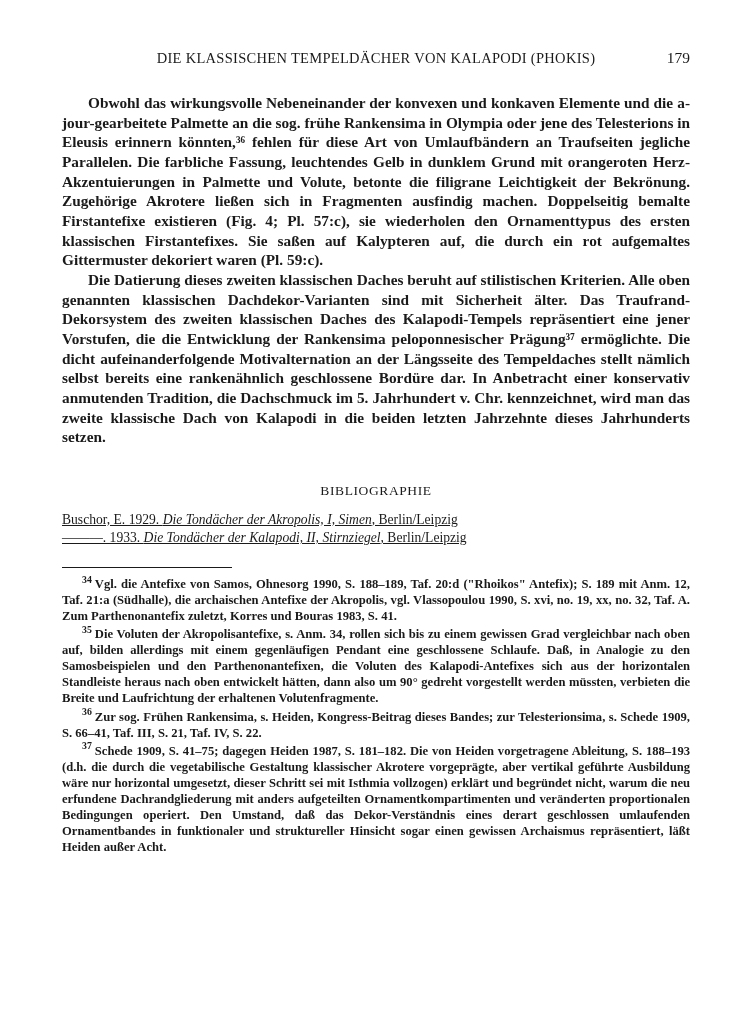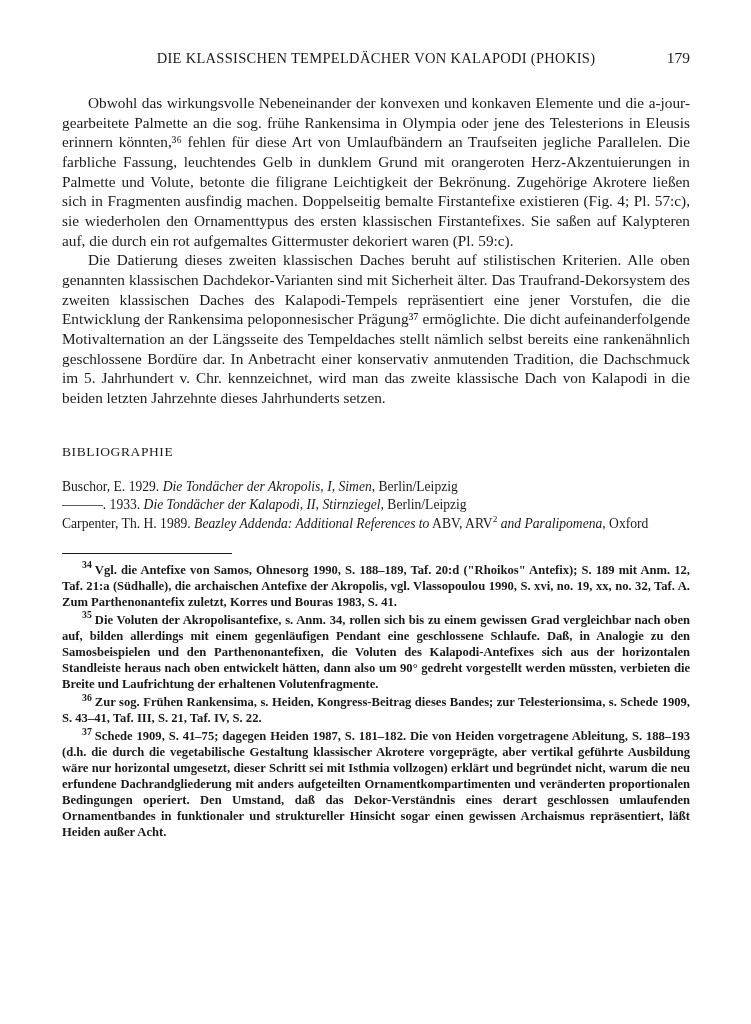--- a/index.html
+++ b/index.html
@@ -53,41 +53,43 @@
   p.body {
     font-size: 15.3px;
     line-height: 1.285;
     text-align: justify;
     margin: 0;
     text-indent: 0;
     hyphens: manual;
   }
   p.body.indent {
     text-indent: 26px;
+    font-weight: bold;
   }
   sup {
     font-size: 0.68em;
     vertical-align: super;
     line-height: 0;
   }
   .biblio-title {
-    text-align: left;
+    text-align: center;
     font-size: 13.5px;
     letter-spacing: 0.6px;
     margin-top: 36px;
-    margin-bottom: 18px;
+    margin-bottom: 12px;
   }
   .biblio-list {
     font-size: 13.6px;
     line-height: 1.30;
   }
   .biblio-entry {
     margin: 0 0 1px 0;
     padding-left: 18px;
     text-indent: -18px;
+    text-decoration: underline;
   }
   .biblio-entry i { font-style: italic; }
   .rule {
     width: 170px;
     height: 1px;
     background: #1a1a1a;
     margin: 20px 0 8px 0;
   }
   .notes {
     font-size: 12.6px;
@@ -123,26 +125,25 @@
     <div>
       <p class="body indent">Obwohl das wirkungsvolle Nebeneinander der konvexen und konkaven Elemente und die a-jour-gearbeitete Palmette an die sog. frühe Rankensima in Olympia oder jene des Telesterions in Eleusis erinnern könnten,³⁶ fehlen für diese Art von Umlaufbändern an Traufseiten jegliche Parallelen. Die farbliche Fassung, leuchtendes Gelb in dunklem Grund mit orangeroten Herz-Akzentuierungen in Palmette und Volute, betonte die filigrane Leichtigkeit der Bekrönung. Zugehörige Akrotere ließen sich in Fragmenten ausfindig machen. Doppelseitig bemalte Firstantefixe existieren (Fig. 4; Pl. 57:c), sie wiederholen den Ornamenttypus des ersten klassischen Firstantefixes. Sie saßen auf Kalypteren auf, die durch ein rot aufgemaltes Gittermuster dekoriert waren (Pl. 59:c).</p>
       <p class="body indent">Die Datierung dieses zweiten klassischen Daches beruht auf stilistischen Kriterien. Alle oben genannten klassischen Dachdekor-Varianten sind mit Sicherheit älter. Das Traufrand-Dekorsystem des zweiten klassischen Daches des Kalapodi-Tempels repräsentiert eine jener Vorstufen, die die Entwicklung der Rankensima peloponnesischer Prägung³⁷ ermöglichte. Die dicht aufeinanderfolgende Motivalternation an der Längsseite des Tempeldaches stellt nämlich selbst bereits eine rankenähnlich geschlossene Bordüre dar. In Anbetracht einer konservativ anmutenden Tradition, die Dachschmuck im 5. Jahrhundert v. Chr. kennzeichnet, wird man das zweite klassische Dach von Kalapodi in die beiden letzten Jahrzehnte dieses Jahrhunderts setzen.</p>
     </div>
 
     <div class="biblio-title">BIBLIOGRAPHIE</div>
 
     <div class="biblio-list">
       <p class="biblio-entry">Buschor, E. 1929. <i>Die Tondächer der Akropolis, I, Simen</i>, Berlin/Leipzig</p>
       <p class="biblio-entry">———. 1933. <i>Die Tondächer der Kalapodi, II, Stirnziegel</i>, Berlin/Leipzig</p>
-      <p class="biblio-entry">Carpenter, Th. H. 1989. <i>Beazley Addenda: Additional References to</i> ABV, ARV<sup>2</sup> <i>and Paralipomena</i>, Oxford</p>
     </div>
 
     <div class="rule"></div>
 
     <div class="notes">
       <p class="note"><sup class="note-num">34</sup><span>Vgl. die Antefixe von Samos, Ohnesorg 1990, S. 188–189, Taf. 20:d ("Rhoikos" Antefix); S. 189 mit Anm. 12, Taf. 21:a (Südhalle), die archaischen Antefixe der Akropolis, vgl. Vlassopoulou 1990, S. xvi, no. 19, xx, no. 32, Taf. A. Zum Parthenonantefix zuletzt, Korres und Bouras 1983, S. 41.</span></p>
       <p class="note"><sup class="note-num">35</sup><span>Die Voluten der Akropolisantefixe, s. Anm. 34, rollen sich bis zu einem gewissen Grad vergleichbar nach oben auf, bilden allerdings mit einem gegenläufigen Pendant eine geschlossene Schlaufe. Daß, in Analogie zu den Samosbeispielen und den Parthenonantefixen, die Voluten des Kalapodi-Antefixes sich aus der horizontalen Standleiste heraus nach oben entwickelt hätten, dann also um 90° gedreht vorgestellt werden müssten, verbieten die Breite und Laufrichtung der erhaltenen Volutenfragmente.</span></p>
-      <p class="note"><sup class="note-num">36</sup><span>Zur sog. Frühen Rankensima, s. Heiden, Kongress-Beitrag dieses Bandes; zur Telesterionsima, s. Schede 1909, S. 43–41, Taf. III, S. 21, Taf. IV, S. 22.</span></p>
+      <p class="note"><sup class="note-num">36</sup><span>Zur sog. Frühen Rankensima, s. Heiden, Kongress-Beitrag dieses Bandes; zur Telesterionsima, s. Schede 1909, S. 66–41, Taf. III, S. 21, Taf. IV, S. 22.</span></p>
       <p class="note"><sup class="note-num">37</sup><span>Schede 1909, S. 41–75; dagegen Heiden 1987, S. 181–182. Die von Heiden vorgetragene Ableitung, S. 188–193 (d.h. die durch die vegetabilische Gestaltung klassischer Akrotere vorgeprägte, aber vertikal geführte Ausbildung wäre nur horizontal umgesetzt, dieser Schritt sei mit Isthmia vollzogen) erklärt und begründet nicht, warum die neu erfundene Dachrandgliederung mit anders aufgeteilten Ornamentkompartimenten und veränderten proportionalen Bedingungen operiert. Den Umstand, daß das Dekor-Verständnis eines derart geschlossen umlaufenden Ornamentbandes in funktionaler und struktureller Hinsicht sogar einen gewissen Archaismus repräsentiert, läßt Heiden außer Acht.</span></p>
     </div>
 
   </div>
 </div>
 
 </body></html>

